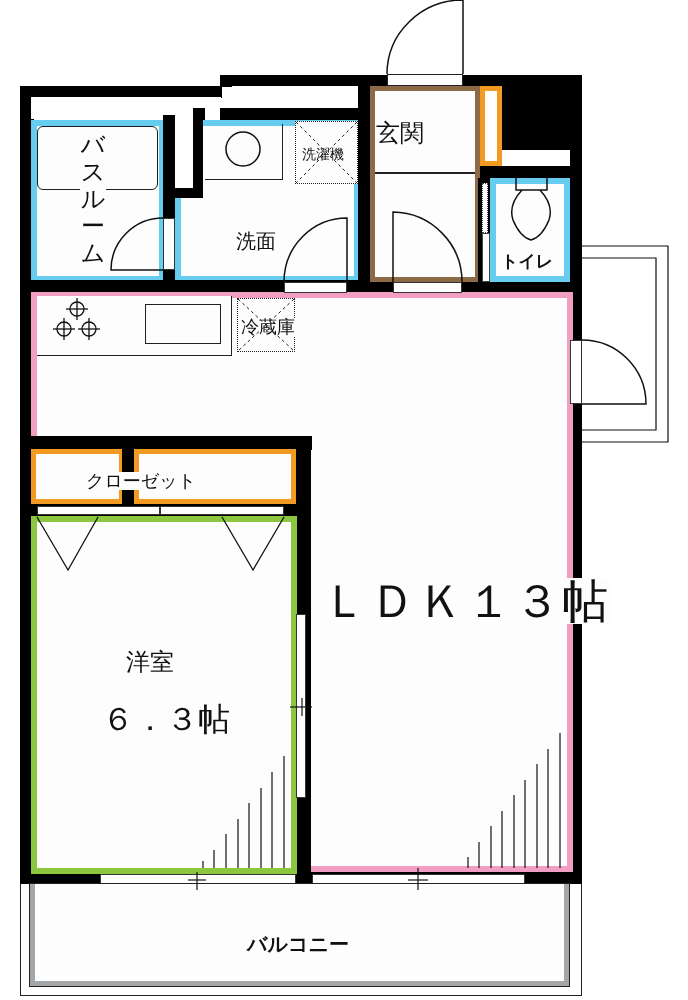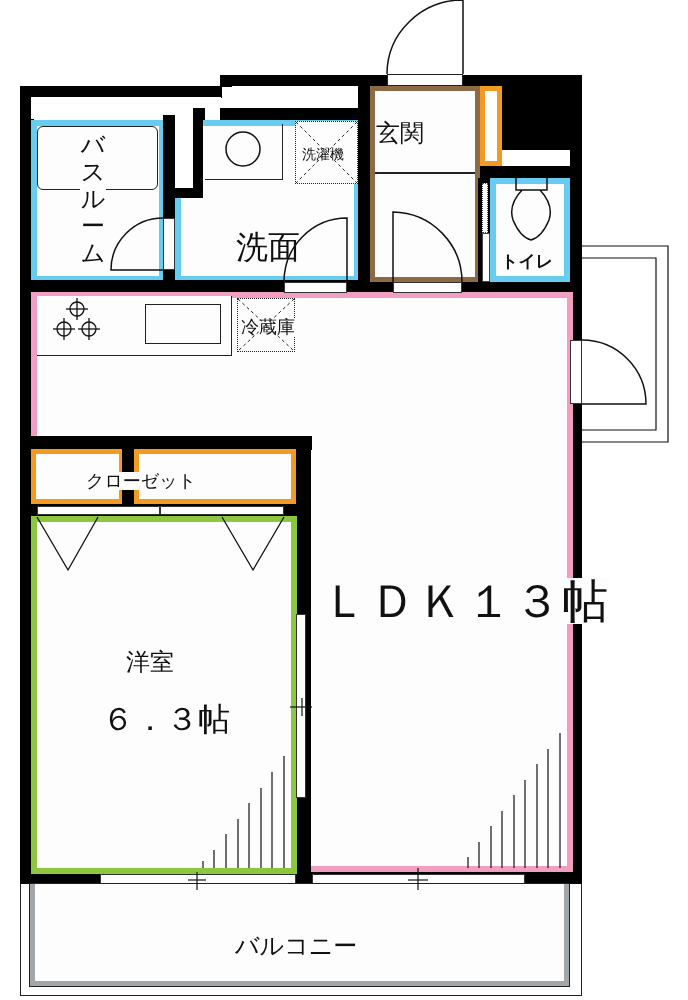--- a/index.html
+++ b/index.html
@@ -86,25 +86,25 @@
 <div class="abs" style="left:393px;top:282px;width:69px;height:11px;background:#fff;border:1px solid #333;"></div>
 <div class="abs" style="left:570px;top:340px;width:12px;height:64px;background:#fff;border:1px solid #333;"></div>
 
 <div class="abs" style="left:80px;top:132px;width:26px;font-size:24px;line-height:27px;text-align:center;background:#fdfdfd;">
   <div>バ</div>
   <div>ス</div>
   <div>ル</div>
   <div>ー</div>
   <div>ム</div>
 </div>
-<span class="label" style="left:236px;top:231px;font-size:32px;">洗面</span>
+<span class="label" style="left:236px;top:231px;font-size:20px;">洗面</span>
 
 <div class="abs" style="left:20px;top:884px;width:562px;height:112px;border:1px solid #222;border-top:none;background:#fff;"></div>
 <div class="abs" style="left:30px;top:884px;width:539px;height:102px;border:5px solid #a3a6a8;border-top:none;outline:1px solid #222;background:#fdfdfd;"></div>
-<span class="label" style="left:235px;top:934px;font-size:24px;">バルコニー</span>
+<span class="label" style="left:247px;top:934px;font-size:20px;font-weight:bold;">バルコニー</span>
 
 <svg class="overlay" width="688" height="1000">
   <g fill="none" stroke="#111" stroke-width="1.5">
 
     <path d="M463 74 L463 0 A76 74 0 0 0 387 74"></path>
 
     <path d="M393 282 L393 212 A70 70 0 0 1 462 282"></path>
 
     <path d="M163 218 A52 52 0 0 0 111 270 L163 270"></path>
 

